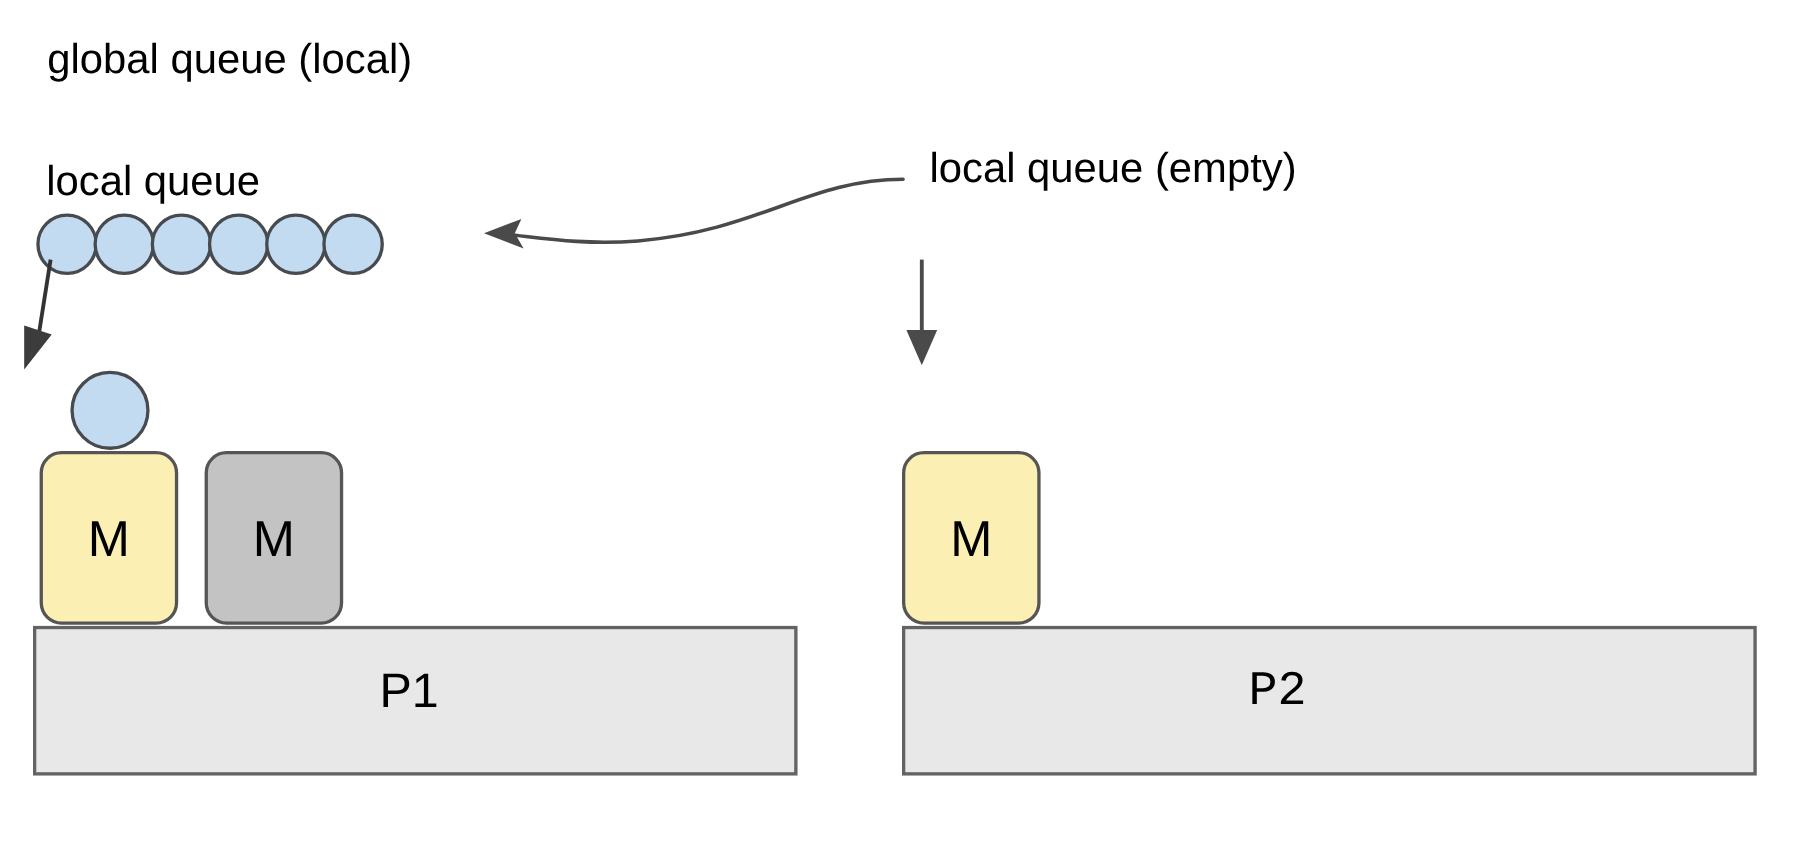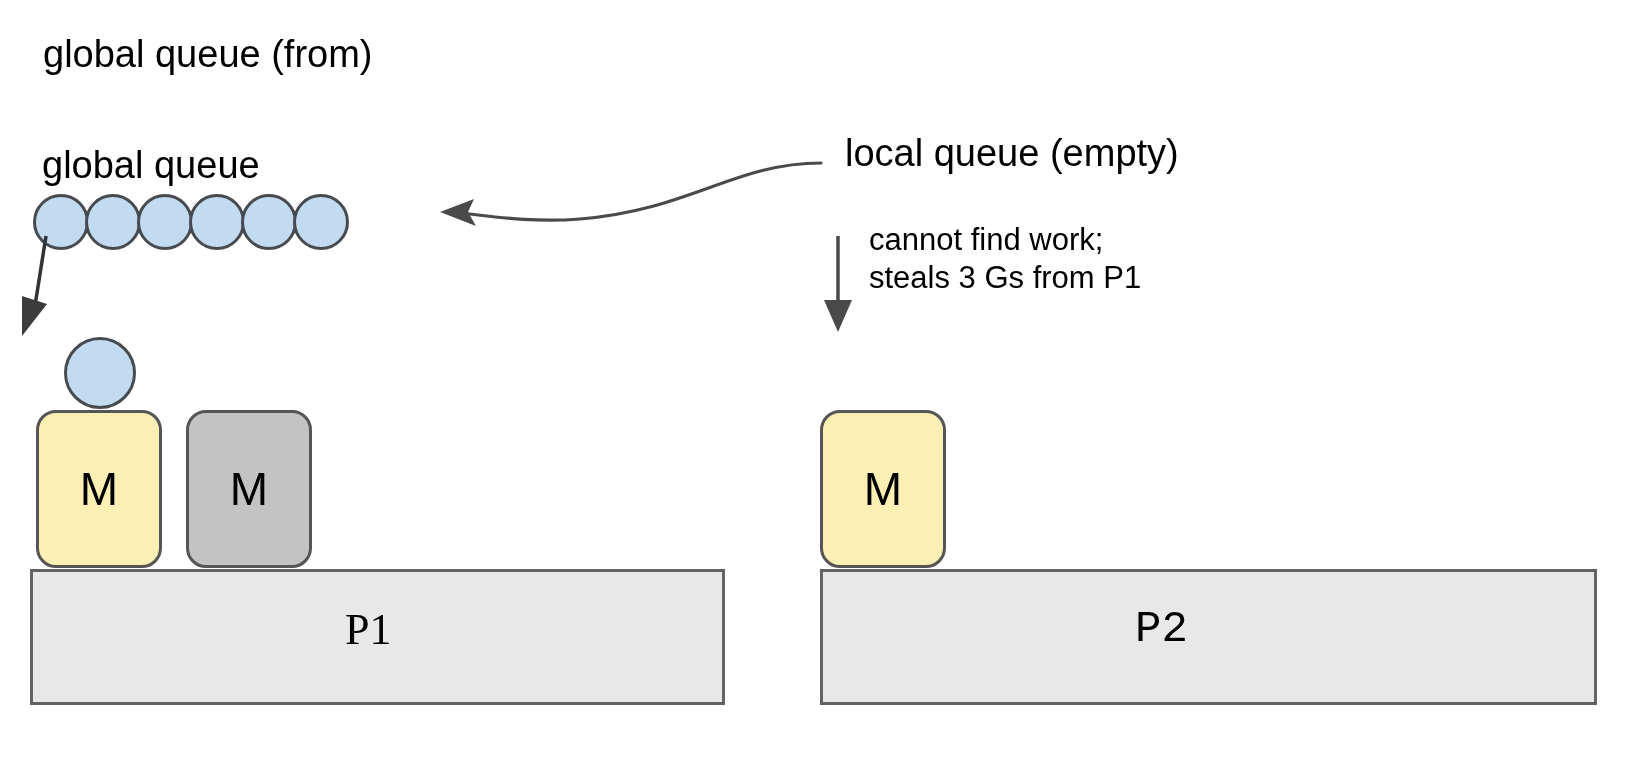--- a/index.html
+++ b/index.html
@@ -98,45 +98,44 @@
   #p1-box { left: 30px;  width: 695px; }
   #p2-box { left: 820px; width: 777px; }
   .p-label {
     position: absolute;
     font-size: 44px;
     color: #000000;
     top: 604px;
     z-index: 2;
     font-family: "Liberation Sans", sans-serif;
   }
-  #p1-label { left: 345px; font-family: Liberation Serif, serif; }
+  #p1-label { left: 345px; }
   #p2-label { left: 1135px; font-family: Liberation Mono, monospace; }
   svg.overlay {
     position: absolute;
     left: 0;
     top: 0;
     width: 1642px;
     height: 780px;
     overflow: visible;
     pointer-events: none;
     z-index: 5;
   }
 </style>
 </head>
 <body>
 
 <div id="canvas">
 
-  <div class="label" id="global-queue-label">global queue (from)</div>
+  <div class="label" id="global-queue-label">global queue (local)</div>
 
-  <div class="label" id="local-queue-label">global queue</div>
+  <div class="label" id="local-queue-label">local queue</div>
 
   <div class="label" id="local-queue-empty-label">local queue (empty)</div>
 
-  <div class="label" id="steal-note"><span>cannot find work;</span><br><span>steals 3 Gs from P1</span></div>
 
   <div class="queue-circle" style="left:33px;"></div>
   <div class="queue-circle" style="left:85px;"></div>
   <div class="queue-circle" style="left:137px;"></div>
   <div class="queue-circle" style="left:189px;"></div>
   <div class="queue-circle" style="left:241px;"></div>
   <div class="queue-circle" style="left:293px;"></div>
 
   <div class="running-g"></div>
 

